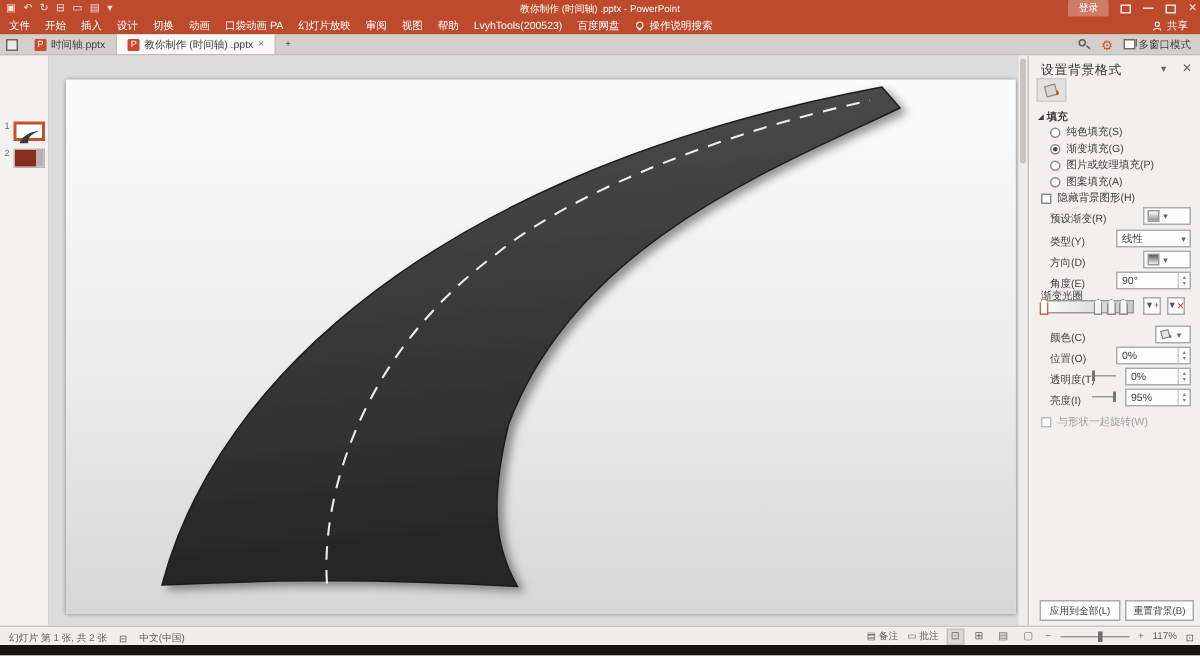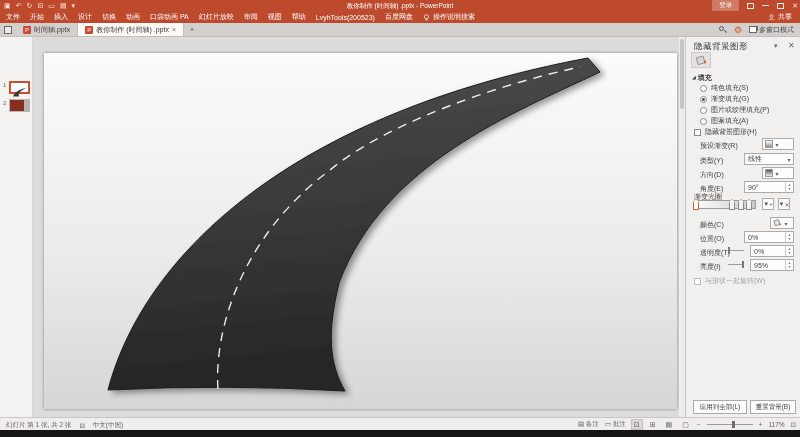--- a/index.html
+++ b/index.html
@@ -213,21 +213,21 @@
         <path d="M64,337 C100,200 250,60 544,5 L556,19 C470,60 340,110 295,230 C283,280 285,310 301,338 Q180,331 64,337 Z" fill="url(#roadg)" stroke="#1d1d1d" stroke-width="1" filter="url(#rs)"></path>
         <path d="M174,336 C170,280 195,185 286,117 C340,72 450,32 536,14" fill="none" stroke="#f5f5f5" stroke-width="1.4" stroke-dasharray="9 7" opacity="0.95"></path>
       </svg>
     </div>
     <div class="vscroll">
         <span class="vthumb"></span>
       </div>
   </div>
 
   <div class="panel">
-    <div class="p-title">隐藏背景图形</div>
+    <div class="p-title">设置背景格式</div>
     <div class="p-caret">▾</div>
     <div class="p-close">✕</div>
 
     <div class="bucket-btn">
       <svg width="13" height="11" viewBox="0 0 13 11">
         <rect x="2" y="2" width="7" height="7" transform="rotate(-15 5 5)" fill="#d9d6d3" stroke="#8a8a8a" stroke-width="0.8"></rect>
         <path d="M10 5 q2 2.5 0 3.5 q-2 -1 0 -3.5" fill="#c55a11"></path>
       </svg>
     </div>
 

